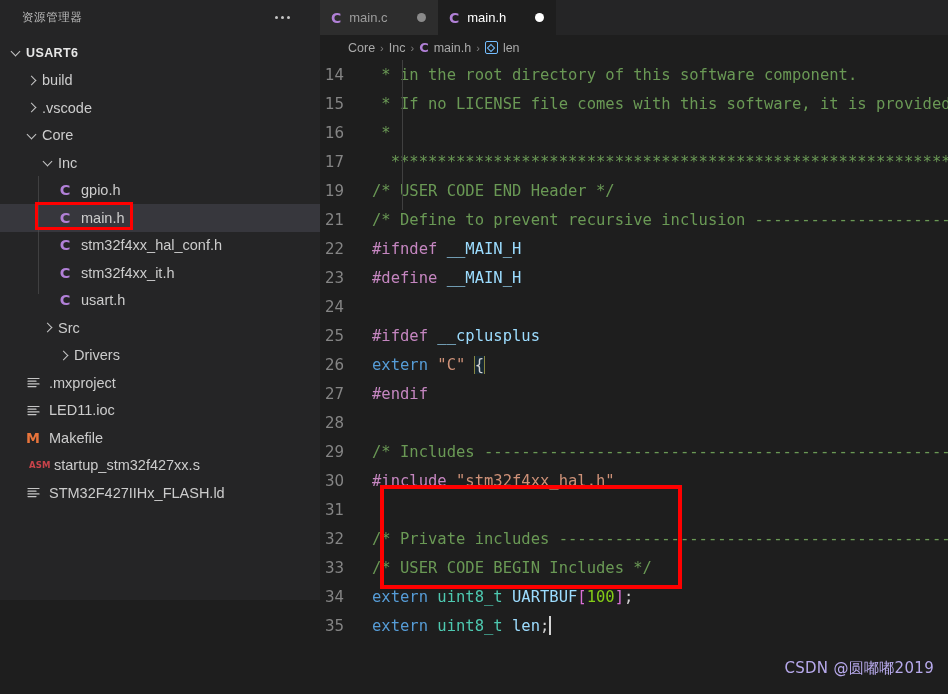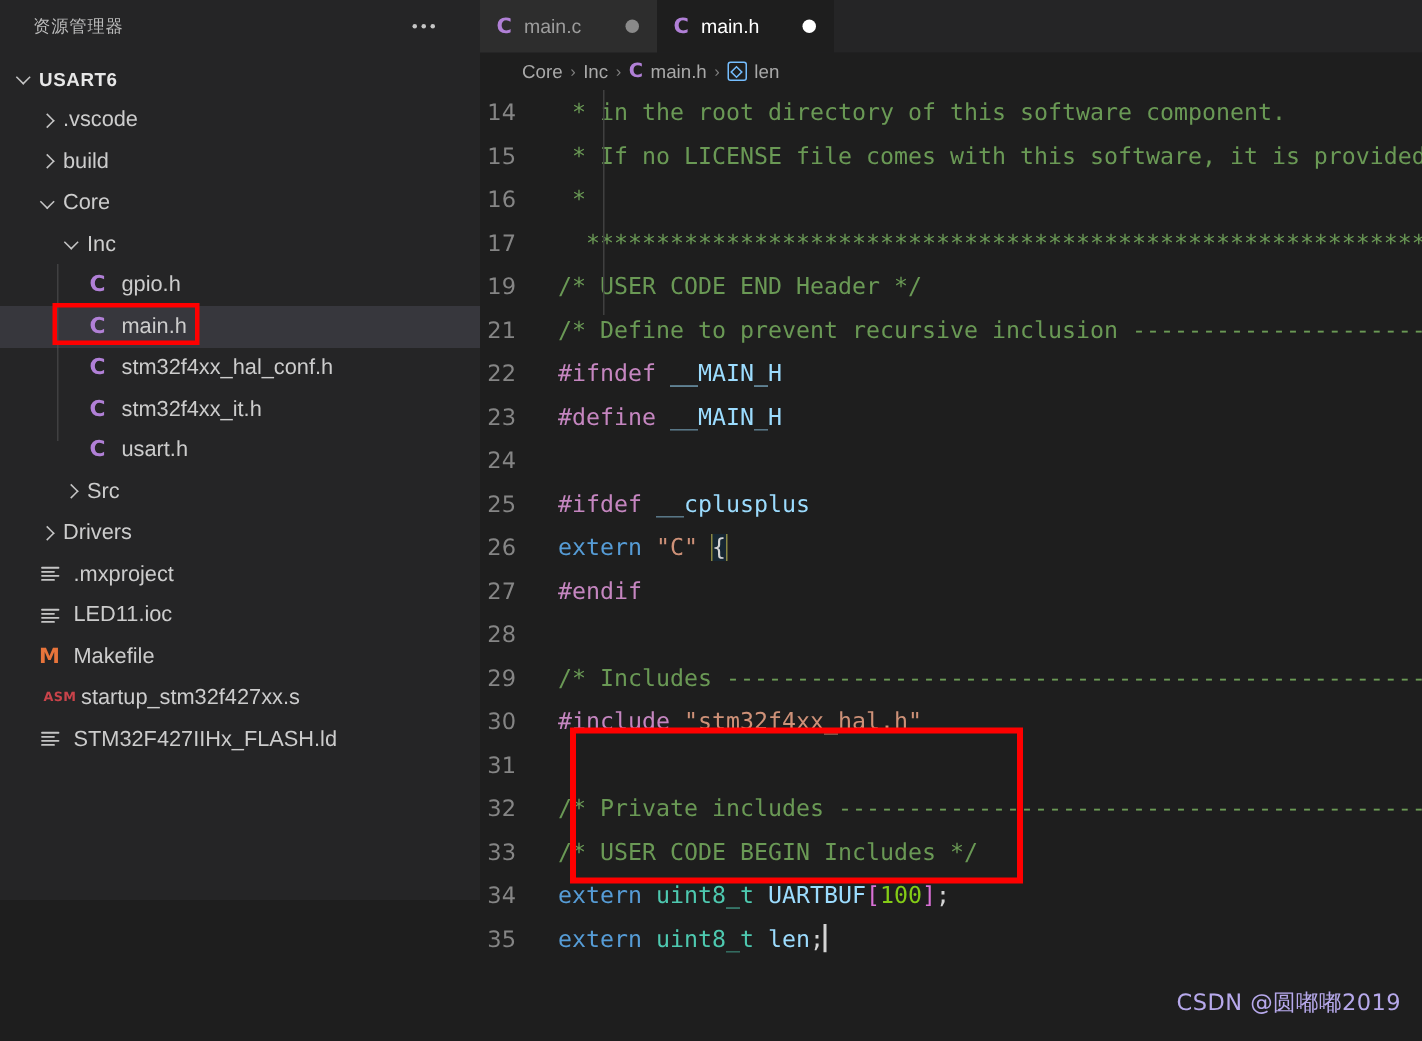--- a/index.html
+++ b/index.html
@@ -172,25 +172,25 @@
           <i></i>
         </span>
     </div>
     <div class="tree" id="tree">
         <div class="row root" style="padding-left: 8px;">
           <span class="chev open"></span>
           <span class="label">USART6</span>
         </div>
         <div class="row" style="padding-left: 24px;">
           <span class="chev"></span>
+          <span class="label">build</span>
+        </div>
+        <div class="row" style="padding-left: 24px;">
+          <span class="chev"></span>
           <span class="label">.vscode</span>
-        </div>
-        <div class="row" style="padding-left: 24px;">
-          <span class="chev"></span>
-          <span class="label">build</span>
         </div>
         <div class="row" style="padding-left: 24px;">
           <span class="chev open"></span>
           <span class="label">Core</span>
         </div>
         <div class="row" style="padding-left: 40px;">
           <span class="chev open"></span>
           <span class="label">Inc</span>
         </div>
         <div class="row" style="padding-left: 56px;">
@@ -210,21 +210,21 @@
           <span class="label">stm32f4xx_it.h</span>
         </div>
         <div class="row" style="padding-left: 56px;">
           <span class="ficon c">C</span>
           <span class="label">usart.h</span>
         </div>
         <div class="row" style="padding-left: 40px;">
           <span class="chev"></span>
           <span class="label">Src</span>
         </div>
-        <div class="row" style="padding-left: 24px;">
+        <div class="row" style="padding-left: 24px; margin-left: 32px;">
           <span class="chev"></span>
           <span class="label">Drivers</span>
         </div>
         <div class="row" style="padding-left: 24px;">
           <span class="ficon txt">
             <svg width="13" height="11" viewBox="0 0 13 11">
               <g fill="none" stroke="#c5c5c5" stroke-width="1.2" stroke-linecap="round">
                 <path d="M1 1.5h11"></path>
                 <path d="M1 4.2h8"></path>
                 <path d="M1 6.9h11"></path>

